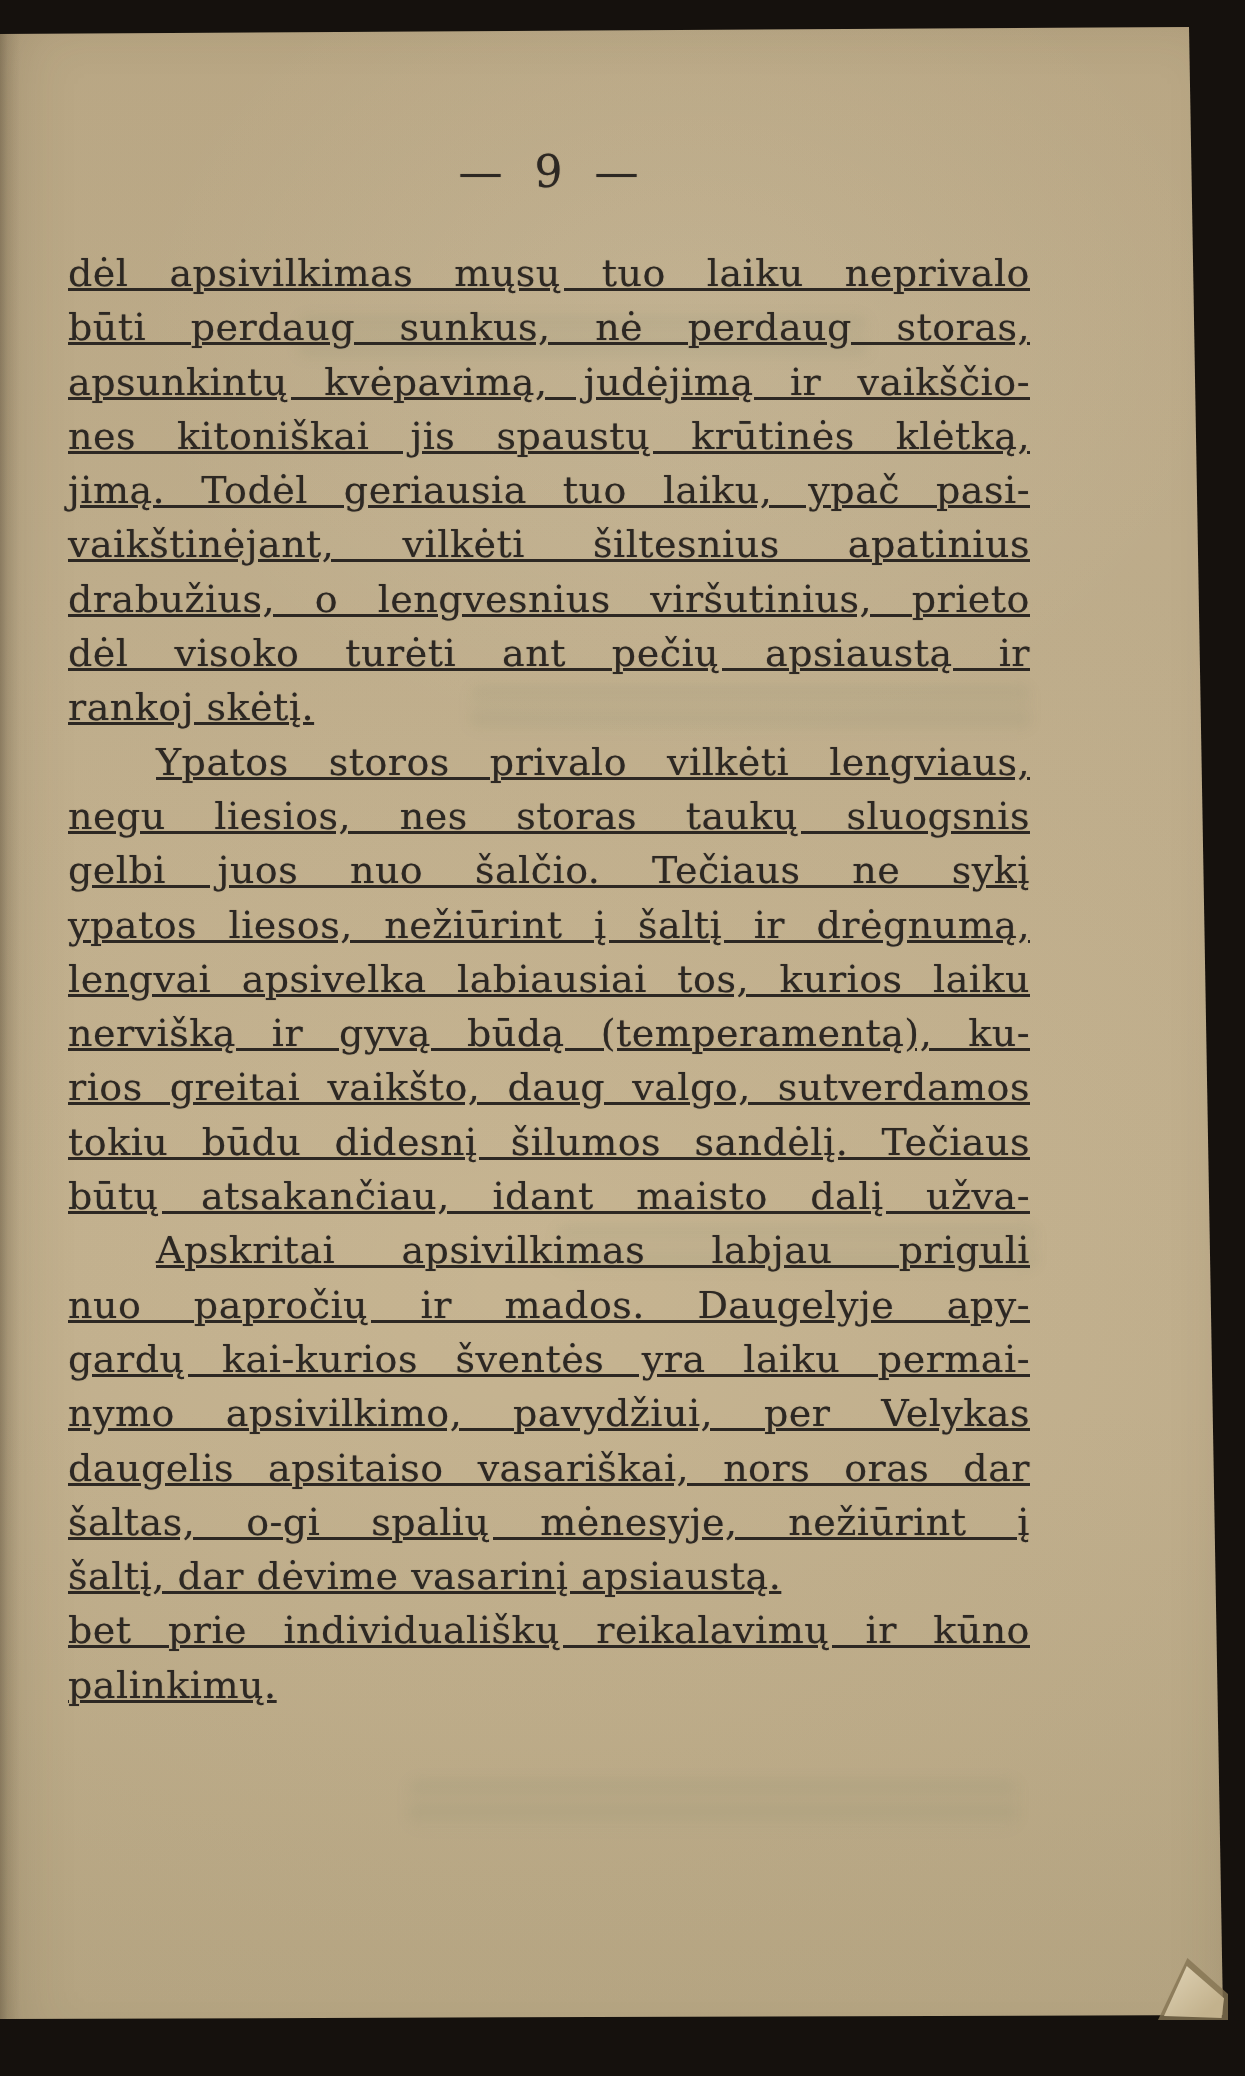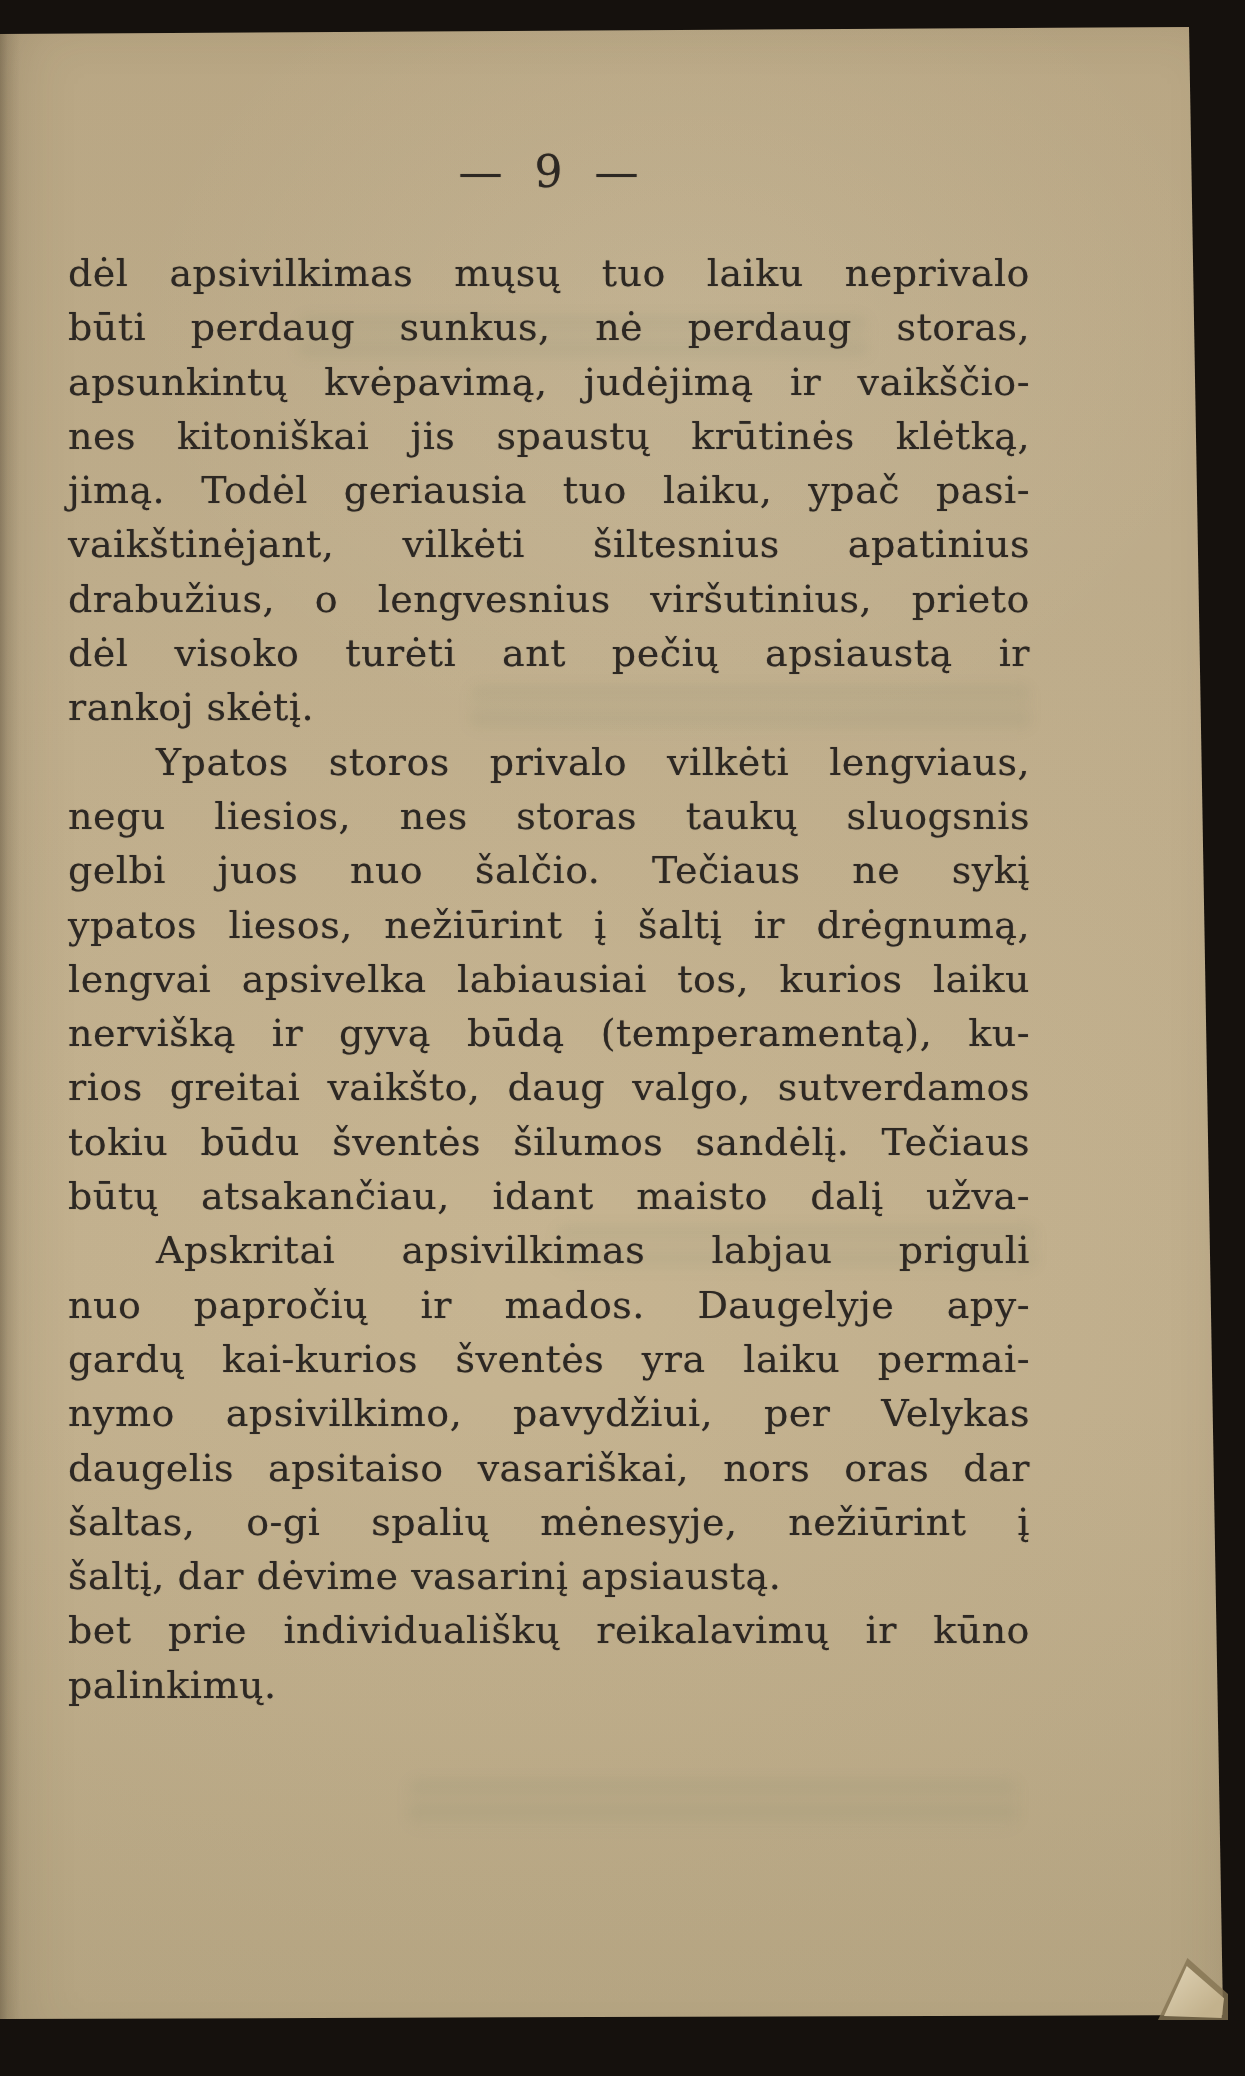--- a/index.html
+++ b/index.html
@@ -71,20 +71,21 @@
   }
   .line{
     height:54.3px;
     line-height:54.3px;
     font-size:38px;
     letter-spacing:.5px;
     text-align:justify;
     text-align-last:justify;
     white-space:normal;
     text-shadow:0 0 1px rgba(45,40,35,.5);
+    text-decoration:underline;
   }
   .line.indent{text-indent:88px;}
   .line.para-end{text-align-last:left;}
 </style>
 </head>
 <body>
 
 <div class="paper">
   <div class="smudge s1"></div>
   <div class="smudge s2"></div>
@@ -103,21 +104,21 @@
       <div class="line">drabužius, o lengvesnius viršutinius, prieto</div>
       <div class="line">dėl visoko turėti ant pečių apsiaustą ir</div>
       <div class="line para-end">rankoj skėtį.</div>
       <div class="line indent">Ypatos storos privalo vilkėti lengviaus,</div>
       <div class="line">negu liesios, nes storas taukų sluogsnis</div>
       <div class="line">gelbi juos nuo šalčio. Tečiaus ne sykį</div>
       <div class="line">ypatos liesos, nežiūrint į šaltį ir drėgnumą,</div>
       <div class="line">lengvai apsivelka labiausiai tos, kurios laiku</div>
       <div class="line">nervišką ir gyvą būdą (temperamentą), ku-</div>
       <div class="line">rios greitai vaikšto, daug valgo, sutverdamos</div>
-      <div class="line">tokiu būdu šventės šilumos sandėlį. Tečiaus</div>
+      <div class="line">tokiu būdu didesnį šilumos sandėlį. Tečiaus</div>
       <div class="line">būtų atsakančiau, idant maisto dalį užva-</div>
       <div class="line indent">Apskritai apsivilkimas labjau priguli</div>
       <div class="line">nuo papročių ir mados. Daugelyje apy-</div>
       <div class="line">gardų kai-kurios šventės yra laiku permai-</div>
       <div class="line">nymo apsivilkimo, pavydžiui, per Velykas</div>
       <div class="line">daugelis apsitaiso vasariškai, nors oras dar</div>
       <div class="line">šaltas, o-gi spalių mėnesyje, nežiūrint į</div>
       <div class="line para-end">šaltį, dar dėvime vasarinį apsiaustą.</div>
       <div class="line">bet prie individuališkų reikalavimų ir kūno</div>
       <div class="line para-end">palinkimų.</div>

